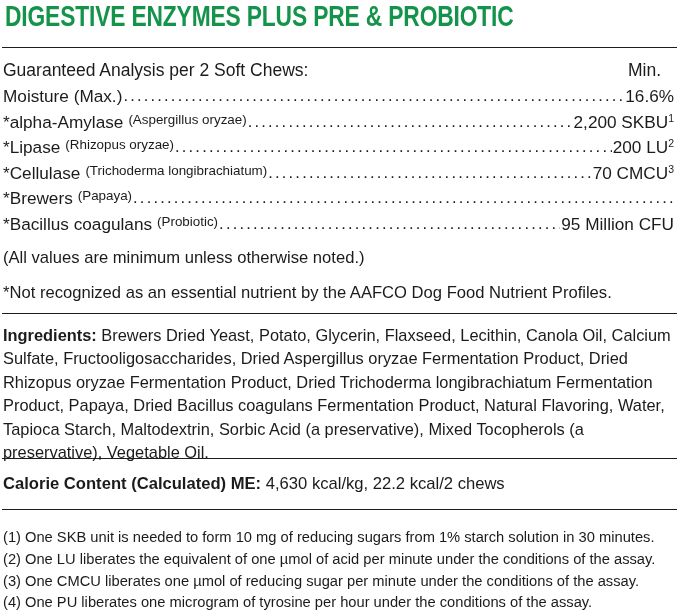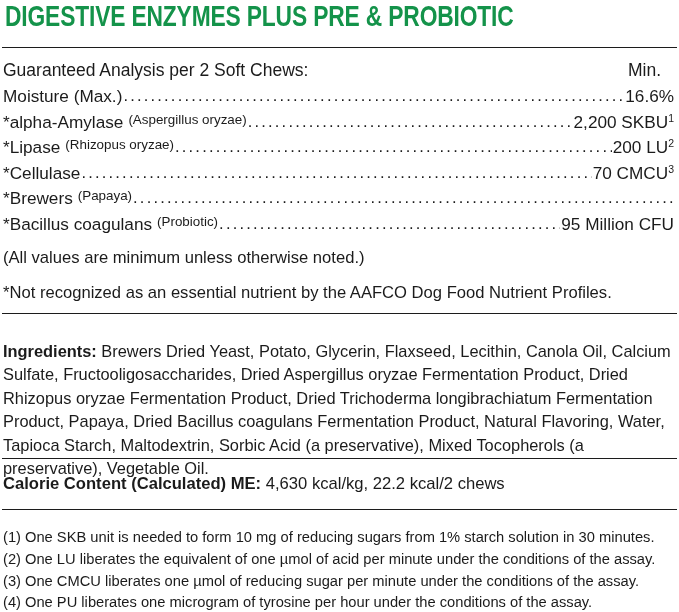--- a/index.html
+++ b/index.html
@@ -44,21 +44,21 @@
   .ga-dots::after {
     content:"..........................................................................................................................................";
   }
   .ga-sup { font-size:10.5px; vertical-align:6px; }
 
   .note1 { position:absolute; top:248px; left:3px; font-size:16.6px; }
   .note2 { position:absolute; top:283px; left:3px; font-size:16.6px; }
 
   .ingredients {
     position:absolute; top:324px; left:3px; width:674px;
-    font-size:16.4px; line-height:23.4px;margin-top:16px;
+    font-size:16.4px; line-height:23.4px;
   }
   .bold { font-weight:700; }
 
   .calorie { position:absolute; top:474px; left:3px; font-size:16.6px; }
 
   .footnotes {
     position:absolute; top:527px; left:3px; right:0;
     font-size:14.7px; line-height:21.8px; white-space:nowrap;
   }
 </style>
@@ -94,20 +94,21 @@
 
     <div class="ga-row">
       <span class="ga-name">*Lipase</span>
       <span class="ga-qual">(Rhizopus oryzae)</span>
       <span class="ga-dots"></span>
       <span class="ga-value"><span>200 LU</span><span class="ga-sup">2</span></span>
     </div>
 
     <div class="ga-row">
       <span class="ga-name">*Cellulase</span>
+      <span class="ga-qual">(Trichoderma longibrachiatum)</span>
       <span class="ga-dots"></span>
       <span class="ga-value"><span>70 CMCU</span><span class="ga-sup">3</span></span>
     </div>
 
     <div class="ga-row">
       <span class="ga-name">*Brewers</span>
       <span class="ga-qual">(Papaya)</span>
       <span class="ga-dots"></span>
     </div>
 

